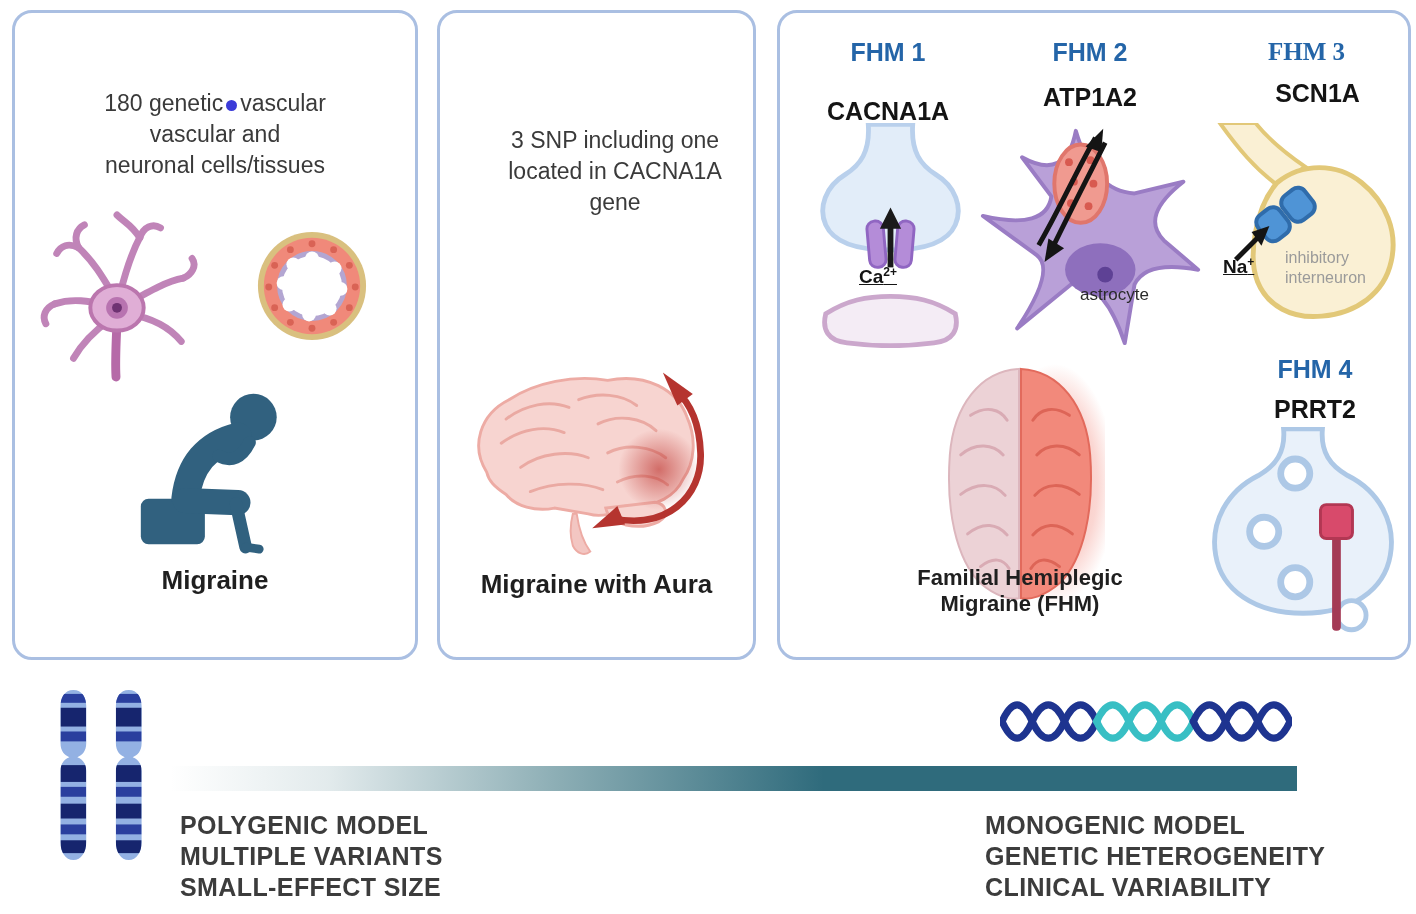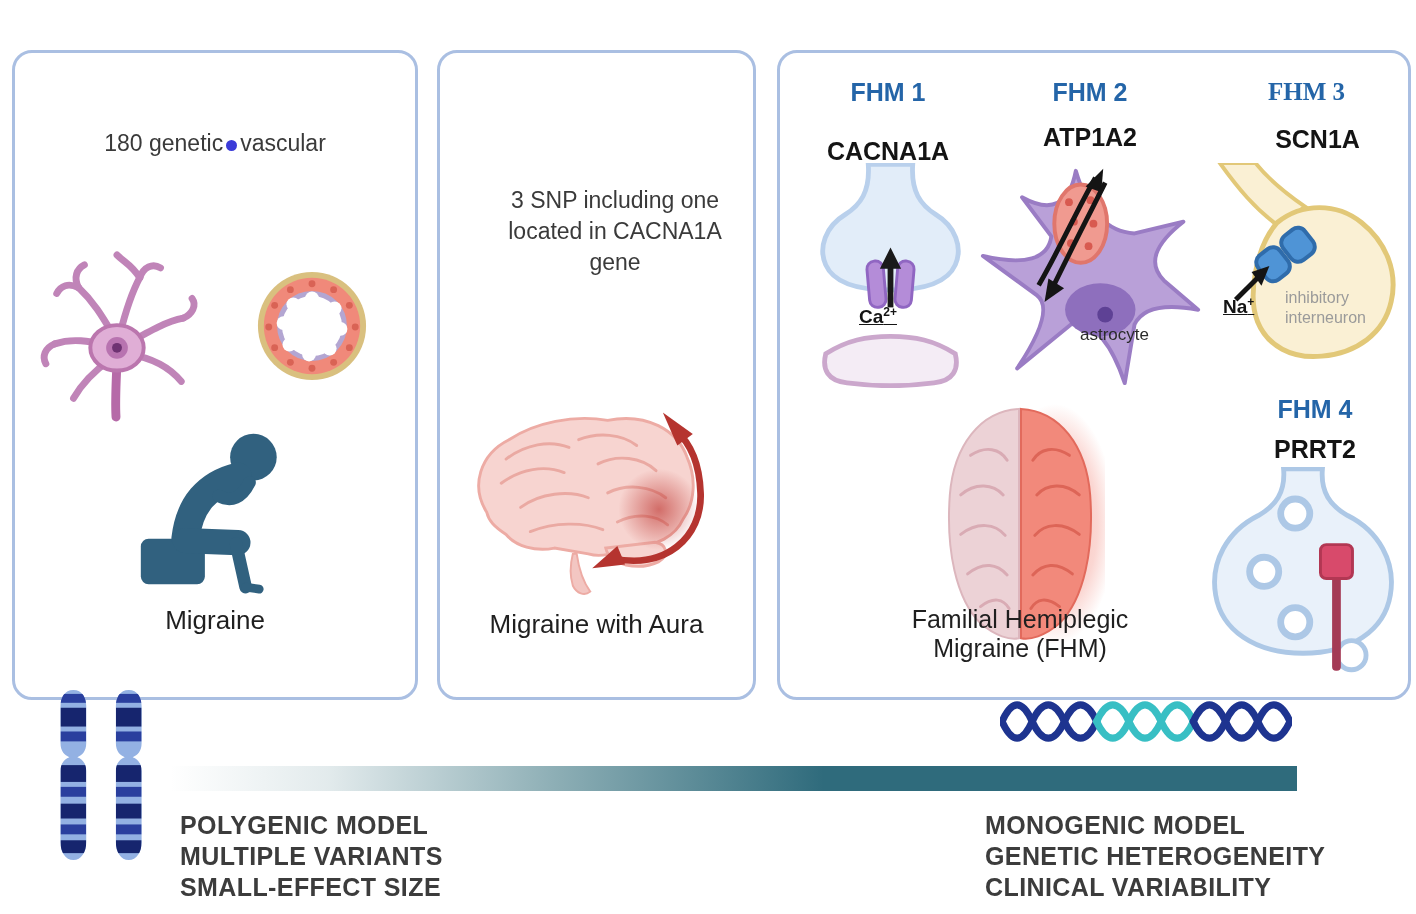--- a/index.html
+++ b/index.html
@@ -1,24 +1,24 @@
 <!DOCTYPE html>
 <html><head>
 <meta charset="utf-8">
 <style>
   html,body{margin:0;padding:0;background:#fff;}
   .canvas{position:relative;width:1416px;height:914px;background:#fff;overflow:hidden;
           font-family:"Liberation Sans",sans-serif;color:#2b2b2b;}
   .abs{position:absolute;}
-  .panel{position:absolute;top:10px;background:#fff;border:3px solid #aabfe2;border-radius:20px;margin-top:40px;}
+  .panel{position:absolute;top:10px;background:#fff;border:3px solid #aabfe2;border-radius:20px;}
   #panel1{left:12px;width:400px;height:644px;}
   #panel2{left:437px;width:313px;height:644px;}
   #panel3{left:777px;width:628px;height:644px;}
   .ptext{font-size:23px;line-height:31px;color:#3a3a3a;text-align:center;white-space:pre-line;}
-  .caption{font-size:26px;font-weight:normal;color:#1f1f1f;text-align:center;white-space:pre-line;}
+  .caption{font-size:26px;font-weight:bold;color:#1f1f1f;text-align:center;white-space:pre-line;}
   .fhm-label{font-size:25px;font-weight:bold;color:#2465a8;text-align:center;}
   .gene{font-size:25px;font-weight:bold;color:#141414;text-align:center;}
   .ion{font-size:19px;font-weight:bold;color:#141414;text-decoration:underline;}
   .ion sup{font-size:12px;}
   .cell-note{font-size:17px;color:#2a2a2a;}
   .cell-note-gray{font-size:16px;line-height:20px;color:#9a9a9a;text-align:left;white-space:pre-line;}
   .blue-dot{display:inline-block;width:11px;height:11px;border-radius:50%;background:#3b3bd8;
             margin:0 3px;vertical-align:baseline;}
   .spectrum-text{font-size:25px;line-height:31px;font-weight:600;color:#3c3c3c;
                  letter-spacing:.4px;white-space:pre-line;}
@@ -29,20 +29,22 @@
 </style>
 </head>
 <body>
 
 <div class="canvas">
 
   <section class="panel" id="panel1">
     <div class="ptext abs" style="left:0;top:44px;width:400px;">
       <span>180 genetic</span><span class="blue-dot"></span><span>vascular</span>
     </div>
+    <div class="ptext abs" style="left:0;top:106px;width:400px;">vascular and
+neuronal cells/tissues</div>
 
     <svg class="abs" style="left:18px;top:192px;" width="168" height="182" viewBox="0 0 170 180">
       <g fill="none" stroke="#c084b8" stroke-width="7" stroke-linecap="round">
         <path d="M85,95 C70,70 62,56 46,41"></path>
         <path d="M46,41 C41,31 44,22 52,18"></path>
         <path d="M46,41 C36,36 28,39 24,47"></path>
         <path d="M88,88 C95,60 100,46 108,31"></path>
         <path d="M108,31 C112,20 121,16 129,21"></path>
         <path d="M108,31 C100,18 92,15 85,8"></path>
         <path d="M80,100 C55,95 40,92 22,98"></path>
@@ -99,21 +101,21 @@
         <path d="M52,118 L106,120" stroke-width="26"></path>
         <path d="M104,121 L114,166" stroke-width="13"></path>
         <path d="M114,166 L128,168" stroke-width="9"></path>
       </g>
     </svg>
 
     <div class="caption abs" style="left:0;top:552px;width:400px;">Migraine</div>
   </section>
 
   <section class="panel" id="panel2">
-    <div class="ptext abs" style="left:0;top:132px;width:350px;">3 SNP including one
+    <div class="ptext abs" style="left:0;top:112px;width:350px;">3 SNP including one
 located in CACNA1A
 gene</div>
 
     <svg class="abs" style="left:22px;top:348px;" width="272" height="208" viewBox="0 0 280 215">
       <defs>
         <radialGradient id="auraGlow" cx="50%" cy="50%" r="50%">
           <stop offset="0%" stop-color="rgba(185,40,35,0.6)"></stop>
           <stop offset="100%" stop-color="rgba(185,40,35,0)"></stop>
         </radialGradient>
       </defs>
@@ -178,21 +180,21 @@
           <circle cx="113" cy="85" r="4"></circle>
       </g>
       <path d="M62,125 C85,85 100,50 120,15" fill="none" stroke="#141414" stroke-width="5"></path>
       <polygon points="128,6 110,24 126,30" fill="#141414"></polygon>
       <path d="M130,20 C110,60 92,95 76,128" fill="none" stroke="#141414" stroke-width="5"></path>
       <polygon points="68,142 72,118 88,128" fill="#141414"></polygon>
     </svg>
     <div class="cell-note abs" style="left:300px;top:272px;width:120px;">astrocyte</div>
 
     <div class="fhm-label abs" style="left:439px;top:25px;width:175px;font-family:Liberation Serif, serif;">FHM 3</div>
-    <div class="gene abs" style="left:450px;top:72px;width:175px;">SCN1A</div>
+    <div class="gene abs" style="left:450px;top:66px;width:175px;">SCN1A</div>
     <svg class="abs" style="left:428px;top:110px;" width="198" height="213" viewBox="0 0 200 215">
       <path d="M12,0 C30,25 48,47 72,64 L98,44 C76,29 60,15 48,0 Z" fill="#faf0d4" stroke="#e2c878" stroke-width="4"></path>
       <path d="M70,60 C95,40 130,40 155,60 C180,80 192,110 185,140 C178,172 150,192 115,195
                C85,198 60,185 50,160 C40,135 48,85 70,60 Z" fill="#faf0d4" stroke="#e2c878" stroke-width="5"></path>
       <g transform="rotate(-38 78 92)">
         <rect x="48" y="77" width="28" height="31" rx="9" fill="#4f94d6" stroke="#2f6cab" stroke-width="4"></rect>
         <rect x="80" y="77" width="28" height="31" rx="9" fill="#4f94d6" stroke="#2f6cab" stroke-width="4"></rect>
       </g>
       <path d="M28,138 L52,114" fill="none" stroke="#141414" stroke-width="5"></path>
       <polygon points="62,104 44,110 54,124" fill="#141414"></polygon>
@@ -223,21 +225,21 @@
       </g>
       <g fill="none" stroke="#dd6557" stroke-width="3" stroke-linecap="round">
         <path d="M135,55 C120,45 105,48 98,60"></path>
         <path d="M145,95 C130,82 112,84 102,95"></path>
         <path d="M145,135 C128,122 110,124 100,136"></path>
         <path d="M138,175 C122,162 108,165 98,176"></path>
         <path d="M125,208 C112,198 102,200 96,210"></path>
       </g>
     </svg>
 
-    <div class="caption abs" style="left:90px;top:552px;width:300px;font-size:25px;">Familial Hemiplegic
+    <div class="caption abs" style="left:90px;top:552px;width:300px;font-size:22px;">Familial Hemiplegic
 Migraine (FHM)</div>
 
     <div class="fhm-label abs" style="left:440px;top:342px;width:190px;">FHM 4</div>
     <div class="gene abs" style="left:440px;top:382px;width:190px;">PRRT2</div>
     <svg class="abs" style="left:425px;top:414px;" width="196" height="228" viewBox="0 0 200 235">
       <path d="M80,2 C82,26 72,40 54,50 C22,66 4,98 10,132 C16,168 50,192 100,192
                C150,192 184,168 190,132 C196,98 178,66 146,50 C128,40 118,26 120,2 Z" fill="#e9f1fa" stroke="#adc8e6" stroke-width="5"></path>
       <circle cx="150" cy="194" r="15" fill="#ffffff" stroke="#adc8e6" stroke-width="5"></circle>
       <g fill="#ffffff" stroke="#adc8e6" stroke-width="7">
         <circle cx="92" cy="48" r="15"></circle>

